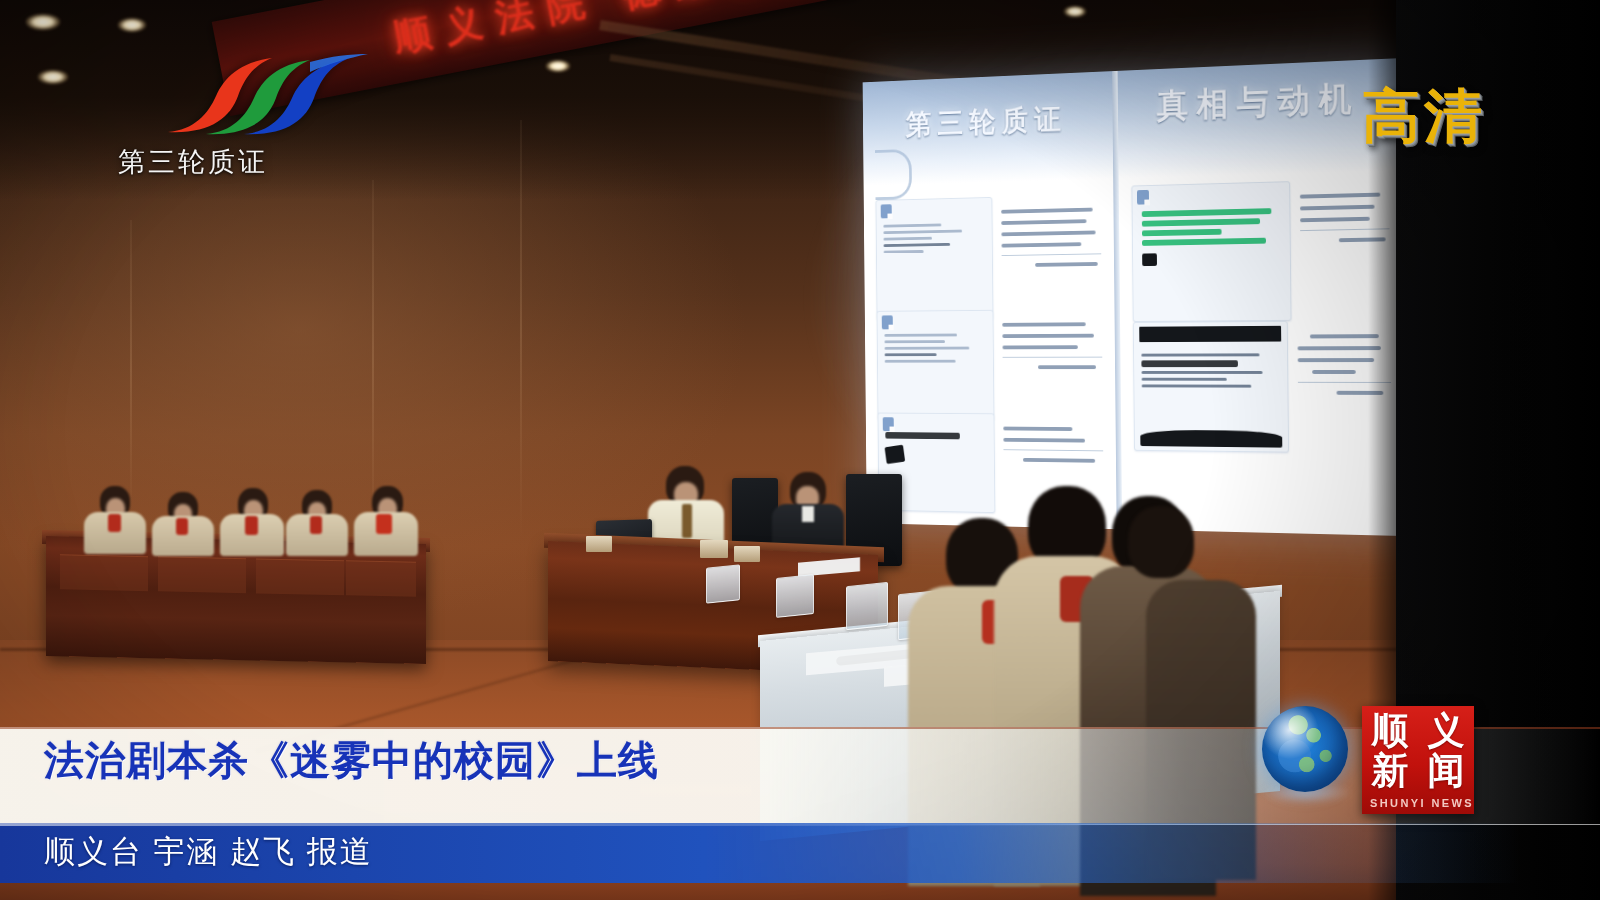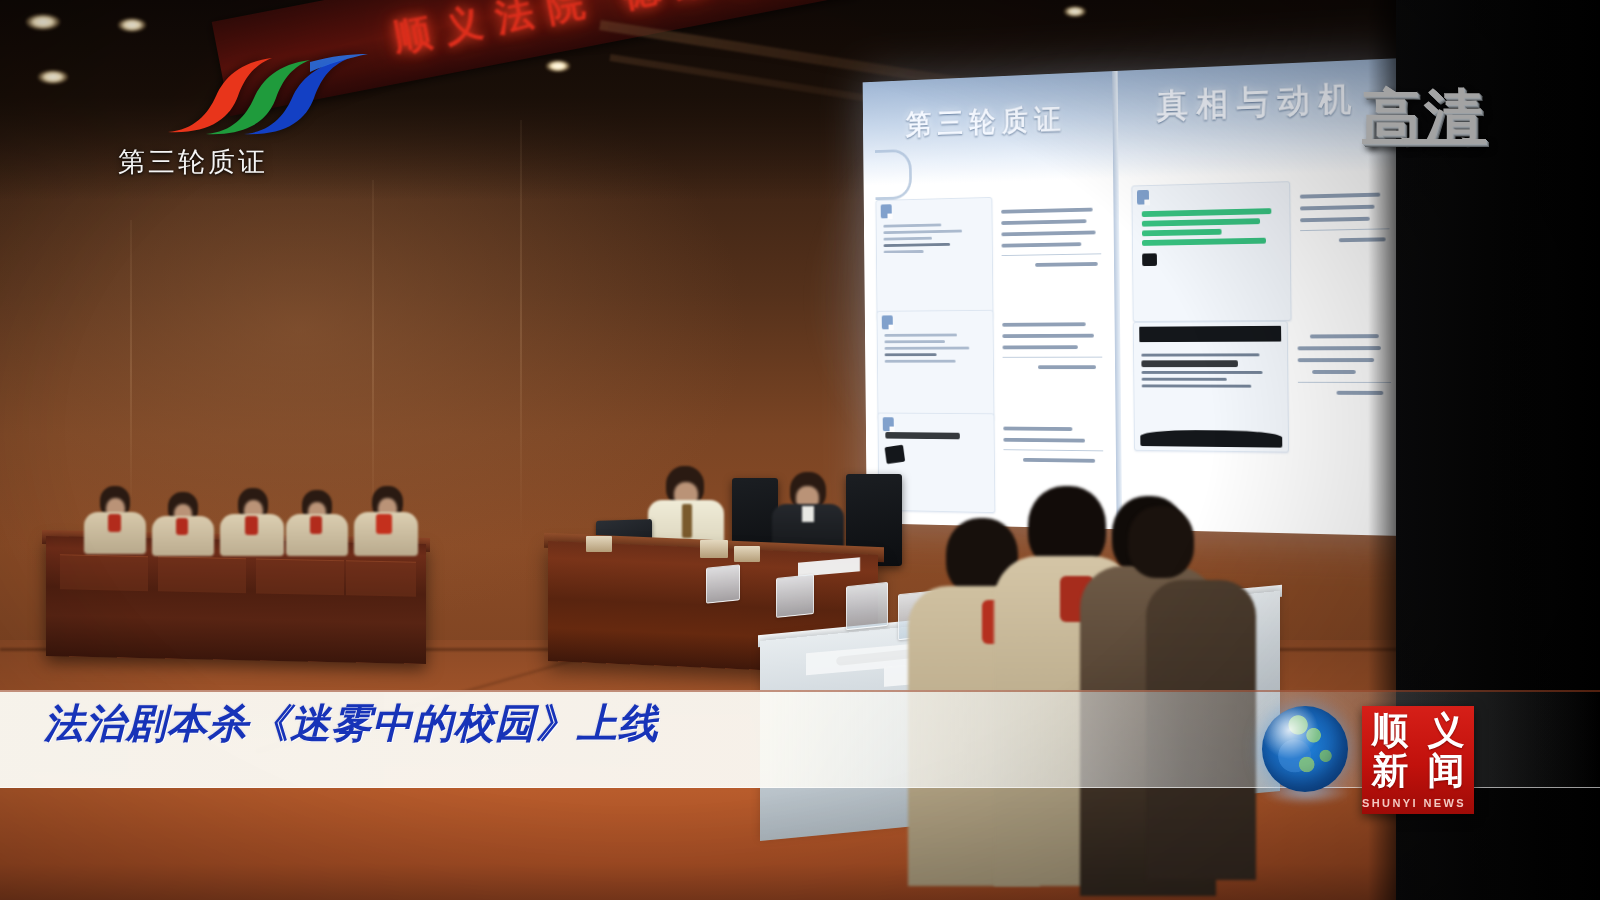--- a/index.html
+++ b/index.html
@@ -217,30 +217,29 @@
     position:absolute;left:0;top:92px;width:300px;
     color:#f4f4f4;font-size:27px;letter-spacing:3px;font-weight:500;
     text-shadow:0 1px 3px rgba(0,0,0,.9),0 0 10px rgba(0,0,0,.6);
     white-space:nowrap;
   }
 
   
   #hd-badge{
     position:absolute;left:1362px;top:78px;
     font-size:58px;font-weight:bold;letter-spacing:4px;
-    color:#a3a3a3;
+    color:#eab308;
     text-shadow:
       1px 1px 0 #9aa0a5, 2px 2px 0 #80868b, 3px 3px 0 #5e6367,
       4px 5px 7px rgba(0,0,0,.85);
     white-space:nowrap;
-    text-decoration:underline;
-  }
-
-  
-  #lower-third{position:absolute;left:0;top:690px;width:1600px;height:158px;font-style:italic;}
+  }
+
+  
+  #lower-third{position:absolute;left:0;top:727px;width:1600px;height:158px;}
   #title-panel{
     position:absolute;left:0;top:0;width:1600px;height:96px;
     background:linear-gradient(90deg,
       rgba(250,249,243,.96) 0%,
       rgba(250,249,243,.95) 48%,
       rgba(238,240,238,.72) 62%,
       rgba(225,230,232,.42) 74%,
       rgba(215,222,226,.20) 86%,
       rgba(210,218,224,.06) 96%,
       rgba(210,218,224,0) 100%);
@@ -303,21 +302,21 @@
   #news-logo-chars{
     position:absolute;left:0;top:4px;width:112px;height:80px;
     display:grid;grid-template-columns:1fr 1fr;grid-template-rows:1fr 1fr;
     place-items:center;
   }
   #news-logo-chars span{
     color:#fff;font-size:37px;font-weight:bold;line-height:1;
     text-shadow:0 1px 2px rgba(90,0,0,.6);
   }
   #news-logo-en{
-    position:absolute;left:0;bottom:5px;width:112px;text-align:left;
+    position:absolute;left:0;bottom:5px;width:112px;text-align:right;
     color:#f3c9c2;font-size:11px;font-weight:bold;letter-spacing:2.4px;margin-top:6px;
   }
 
   
   #vignette{
     position:absolute;inset:0;pointer-events:none;
     background:radial-gradient(ellipse 1100px 720px at 640px 430px, rgba(0,0,0,0) 52%, rgba(0,0,0,.34) 100%);
   }
 </style>
 </head>
@@ -567,20 +566,23 @@
     </div>
     <div id="channel-name">第三轮质证</div>
   </div>
 
   <div id="hd-badge">高清</div>
 
   <div id="lower-third">
     <div id="title-panel">
       <div class="headline" id="headline-1">法治剧本杀《迷雾中的校园》上线</div>
     </div>
+    <div id="byline-bar">
+      <div id="byline">顺义台 宇涵 赵飞 报道</div>
+    </div>
   </div>
 
   <div id="globe-base"></div>
   <div id="globe"></div>
 
   <div id="news-logo">
     <div id="news-logo-chars">
       <span>顺</span>
       <span>义</span>
       <span>新</span>

